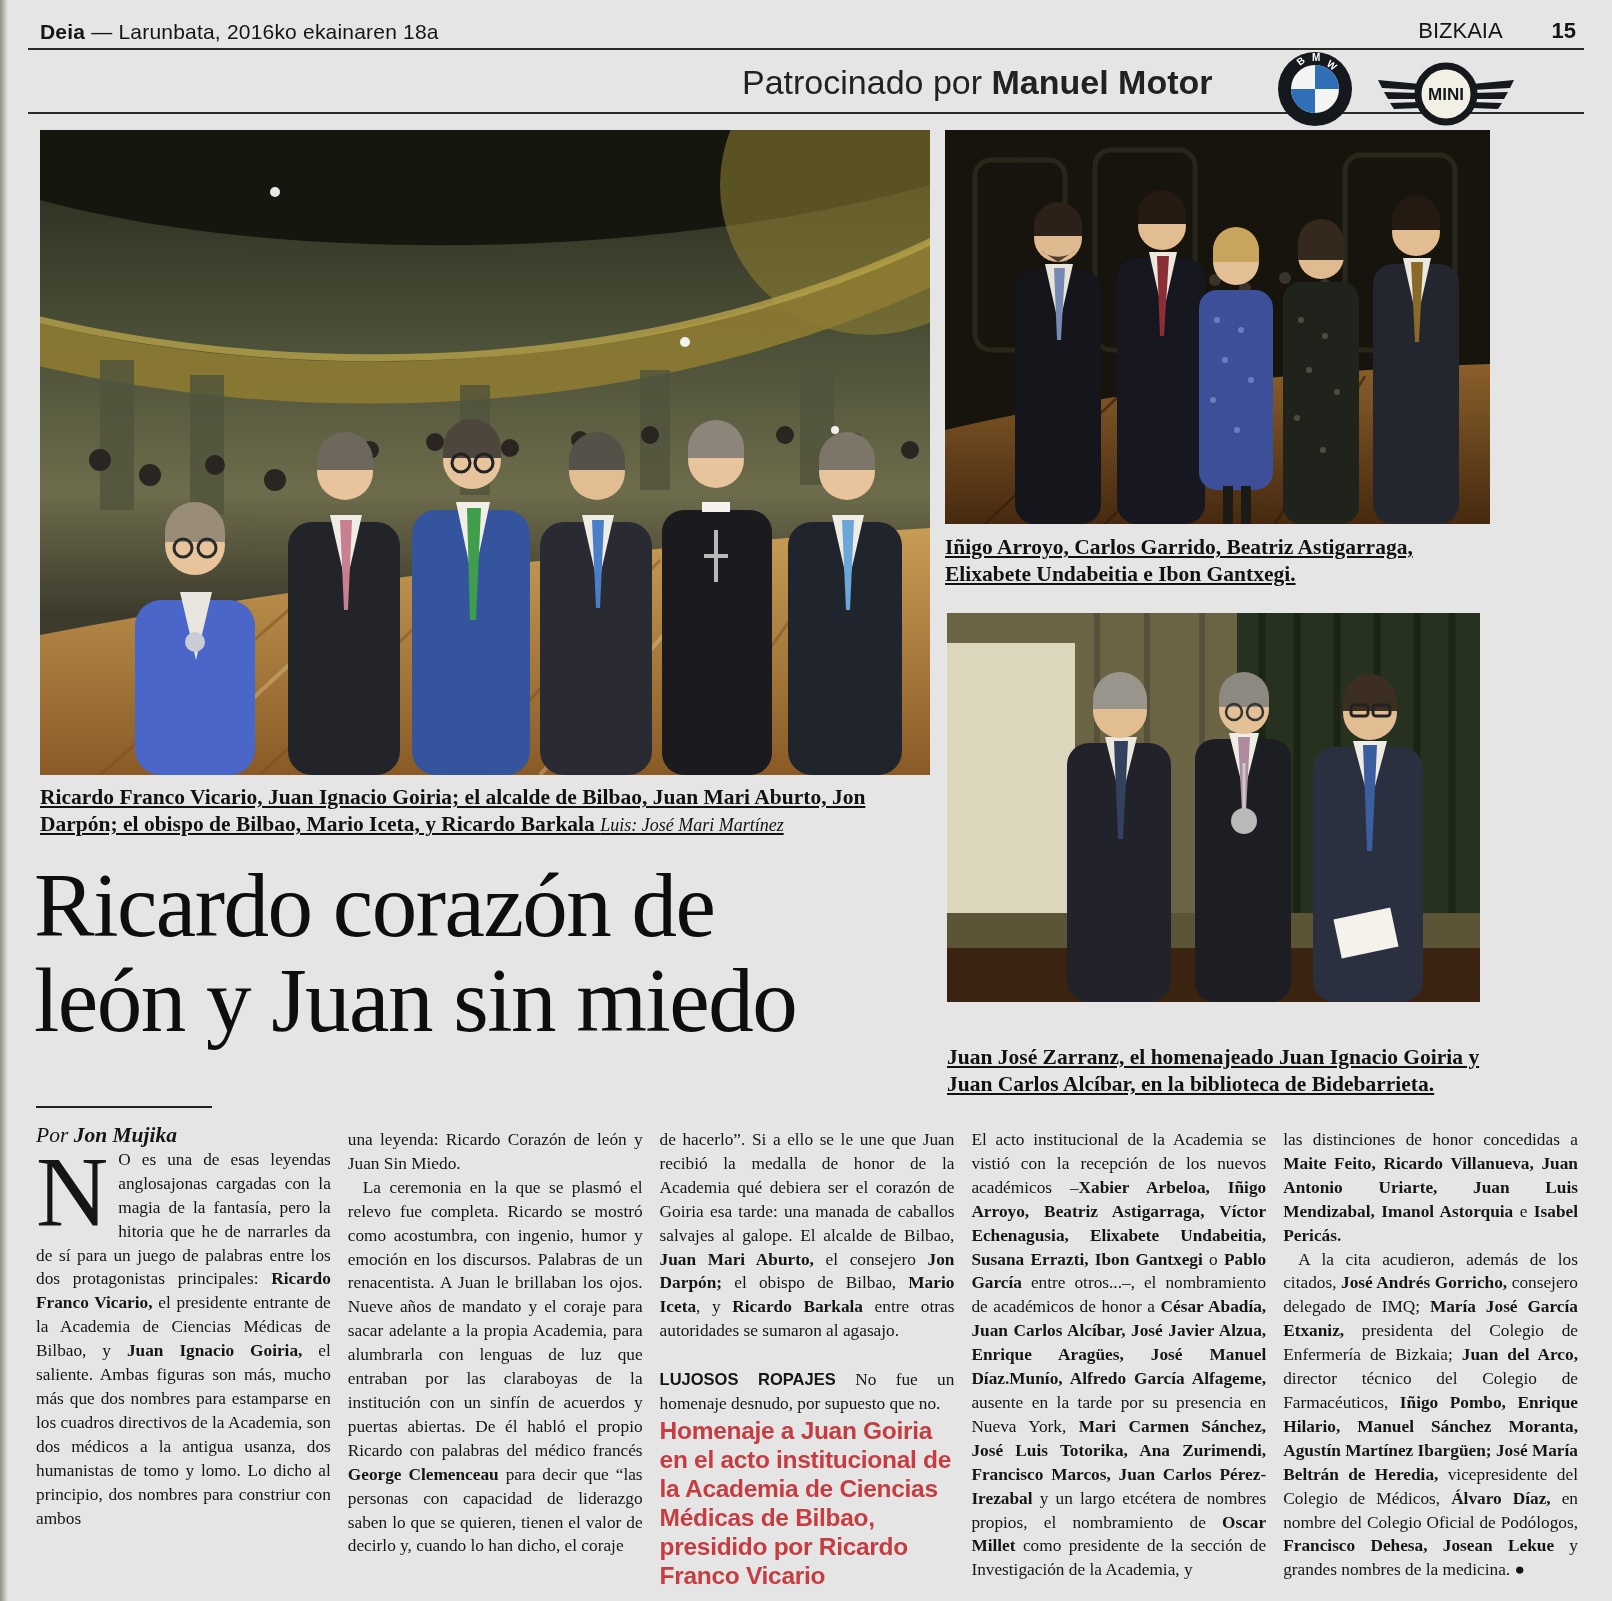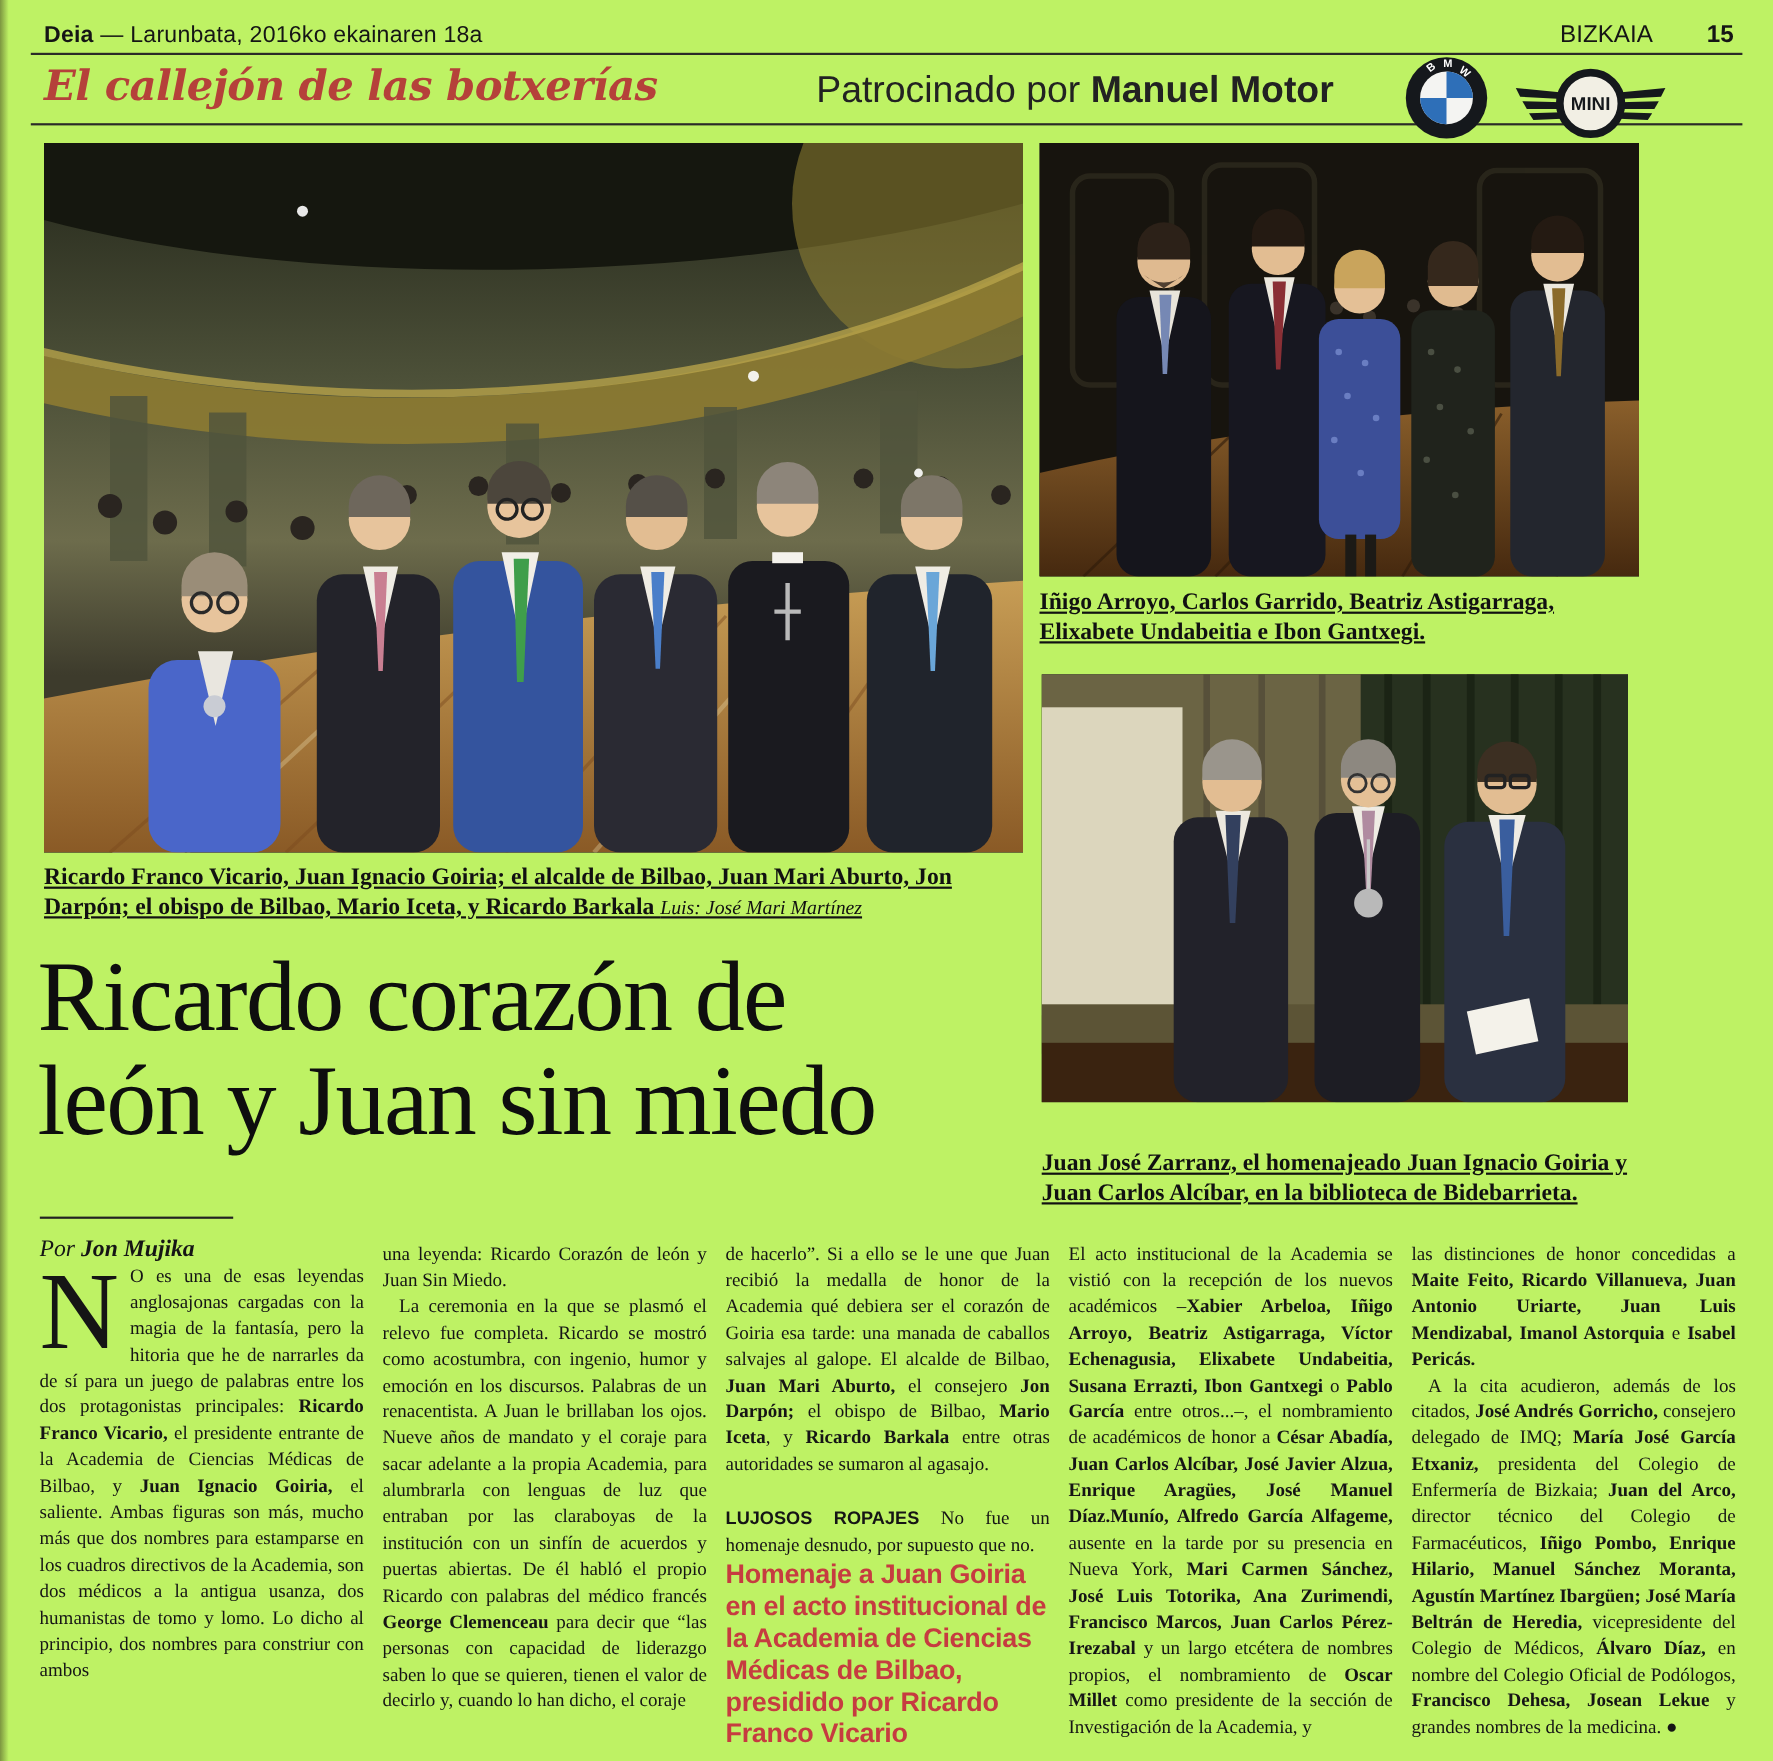--- a/index.html
+++ b/index.html
@@ -1,16 +1,16 @@
 <!DOCTYPE html>
 <html><head>
 <meta charset="utf-8">
 <style>
   html,body{margin:0;padding:0;}
-  .page{position:relative;width:1612px;height:1601px;background:#bef264;overflow:hidden;
+  .page{position:relative;width:1612px;height:1601px;background:#e5e5e5;overflow:hidden;
         font-family:"Liberation Serif",serif;color:#151515;}
   .page::before{content:"";position:absolute;left:0;top:0;bottom:0;width:8px;
         background:linear-gradient(90deg,rgba(45,38,20,.45),rgba(45,38,20,0));z-index:5;pointer-events:none;}
   .rule{position:absolute;left:28px;right:28px;border-top:2.5px solid #2b2b28;}
   .masthead{position:absolute;top:20px;left:40px;font-family:"Liberation Sans",sans-serif;font-size:21px;letter-spacing:.2px;}
   .masthead b{font-weight:700;}
   .section-page{position:absolute;top:18px;right:36px;font-family:"Liberation Sans",sans-serif;font-size:22px;}
   .section-page .num{font-weight:700;margin-left:44px;}
   .kicker{position:absolute;top:55px;left:40px;font-family:"DejaVu Serif",serif;font-style:italic;font-weight:700;
         font-size:38px;color:#b5413a;letter-spacing:-.5px;}
@@ -48,21 +48,20 @@
   <div class="masthead">
     <b>Deia</b>
     <span>— Larunbata, 2016ko ekainaren 18a</span>
   </div>
   <div class="section-page">
     <span>BIZKAIA</span>
     <span class="num">15</span>
   </div>
   <div class="rule" style="top:48px;"></div>
 
-  <div class="kicker">El callejón de las botxerías</div>
   <div class="sponsor">
     <span>Patrocinado por </span><span class="sp-name">Manuel Motor</span>
   </div>
 
   <div class="logo" style="top:50px;left:1276px;">
     <svg width="78" height="78" viewBox="0 0 78 78">
       <circle cx="39" cy="39" r="37" fill="#15181c"></circle>
       <circle cx="39" cy="39" r="24" fill="#f4f4f2"></circle>
       <path d="M39 15 A24 24 0 0 1 63 39 L39 39 Z" fill="#2e6fb8"></path>
       <path d="M39 63 A24 24 0 0 1 15 39 L39 39 Z" fill="#2e6fb8"></path>

